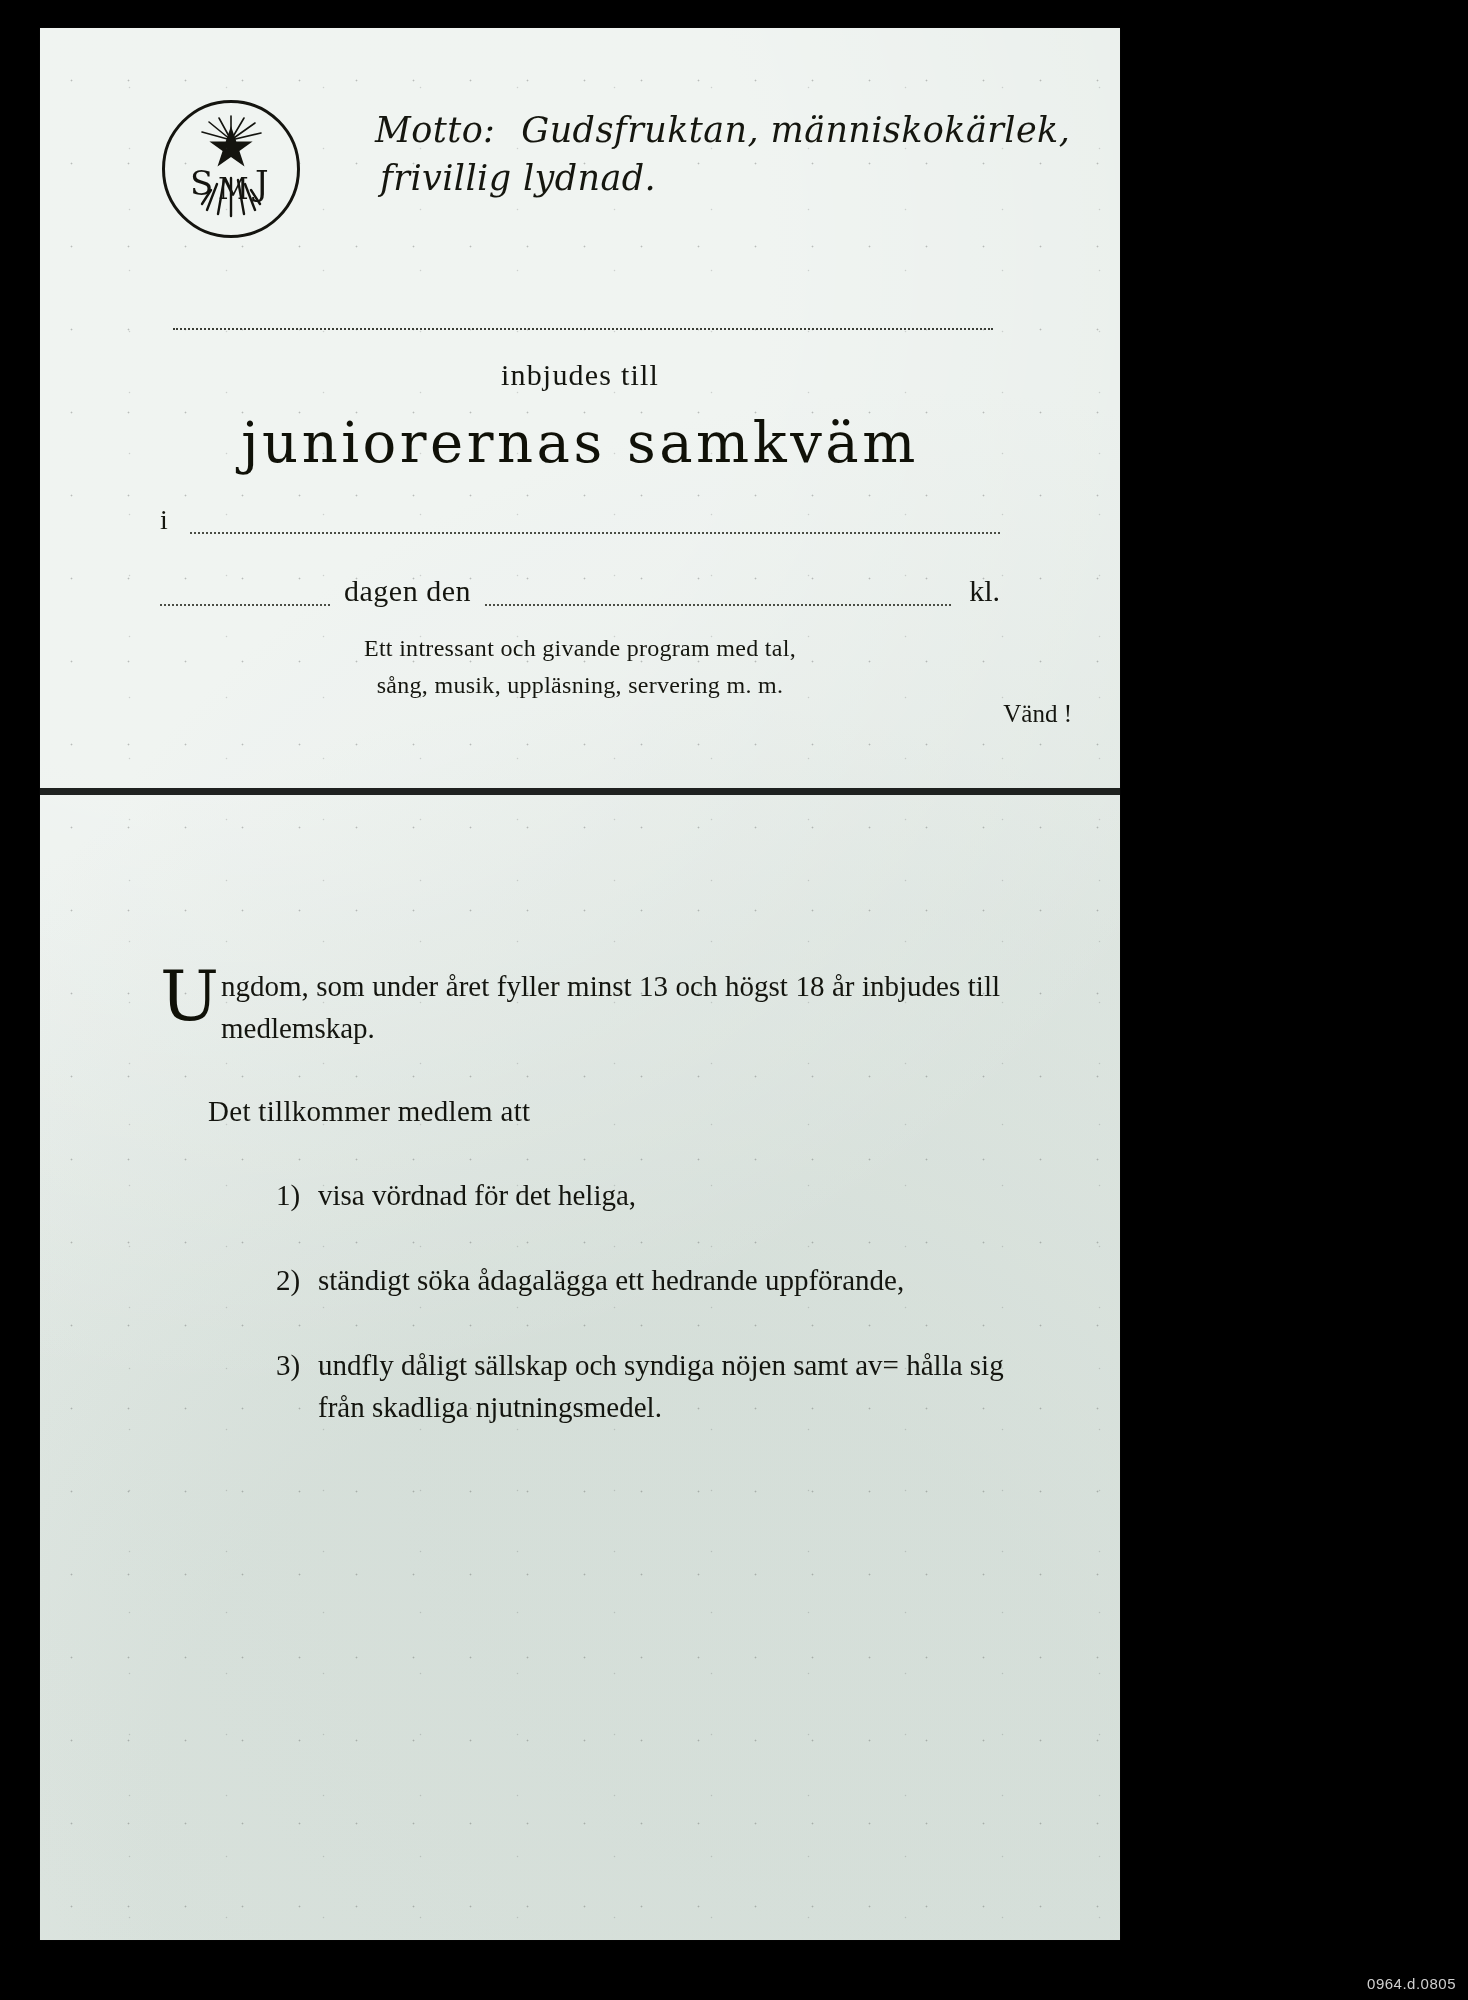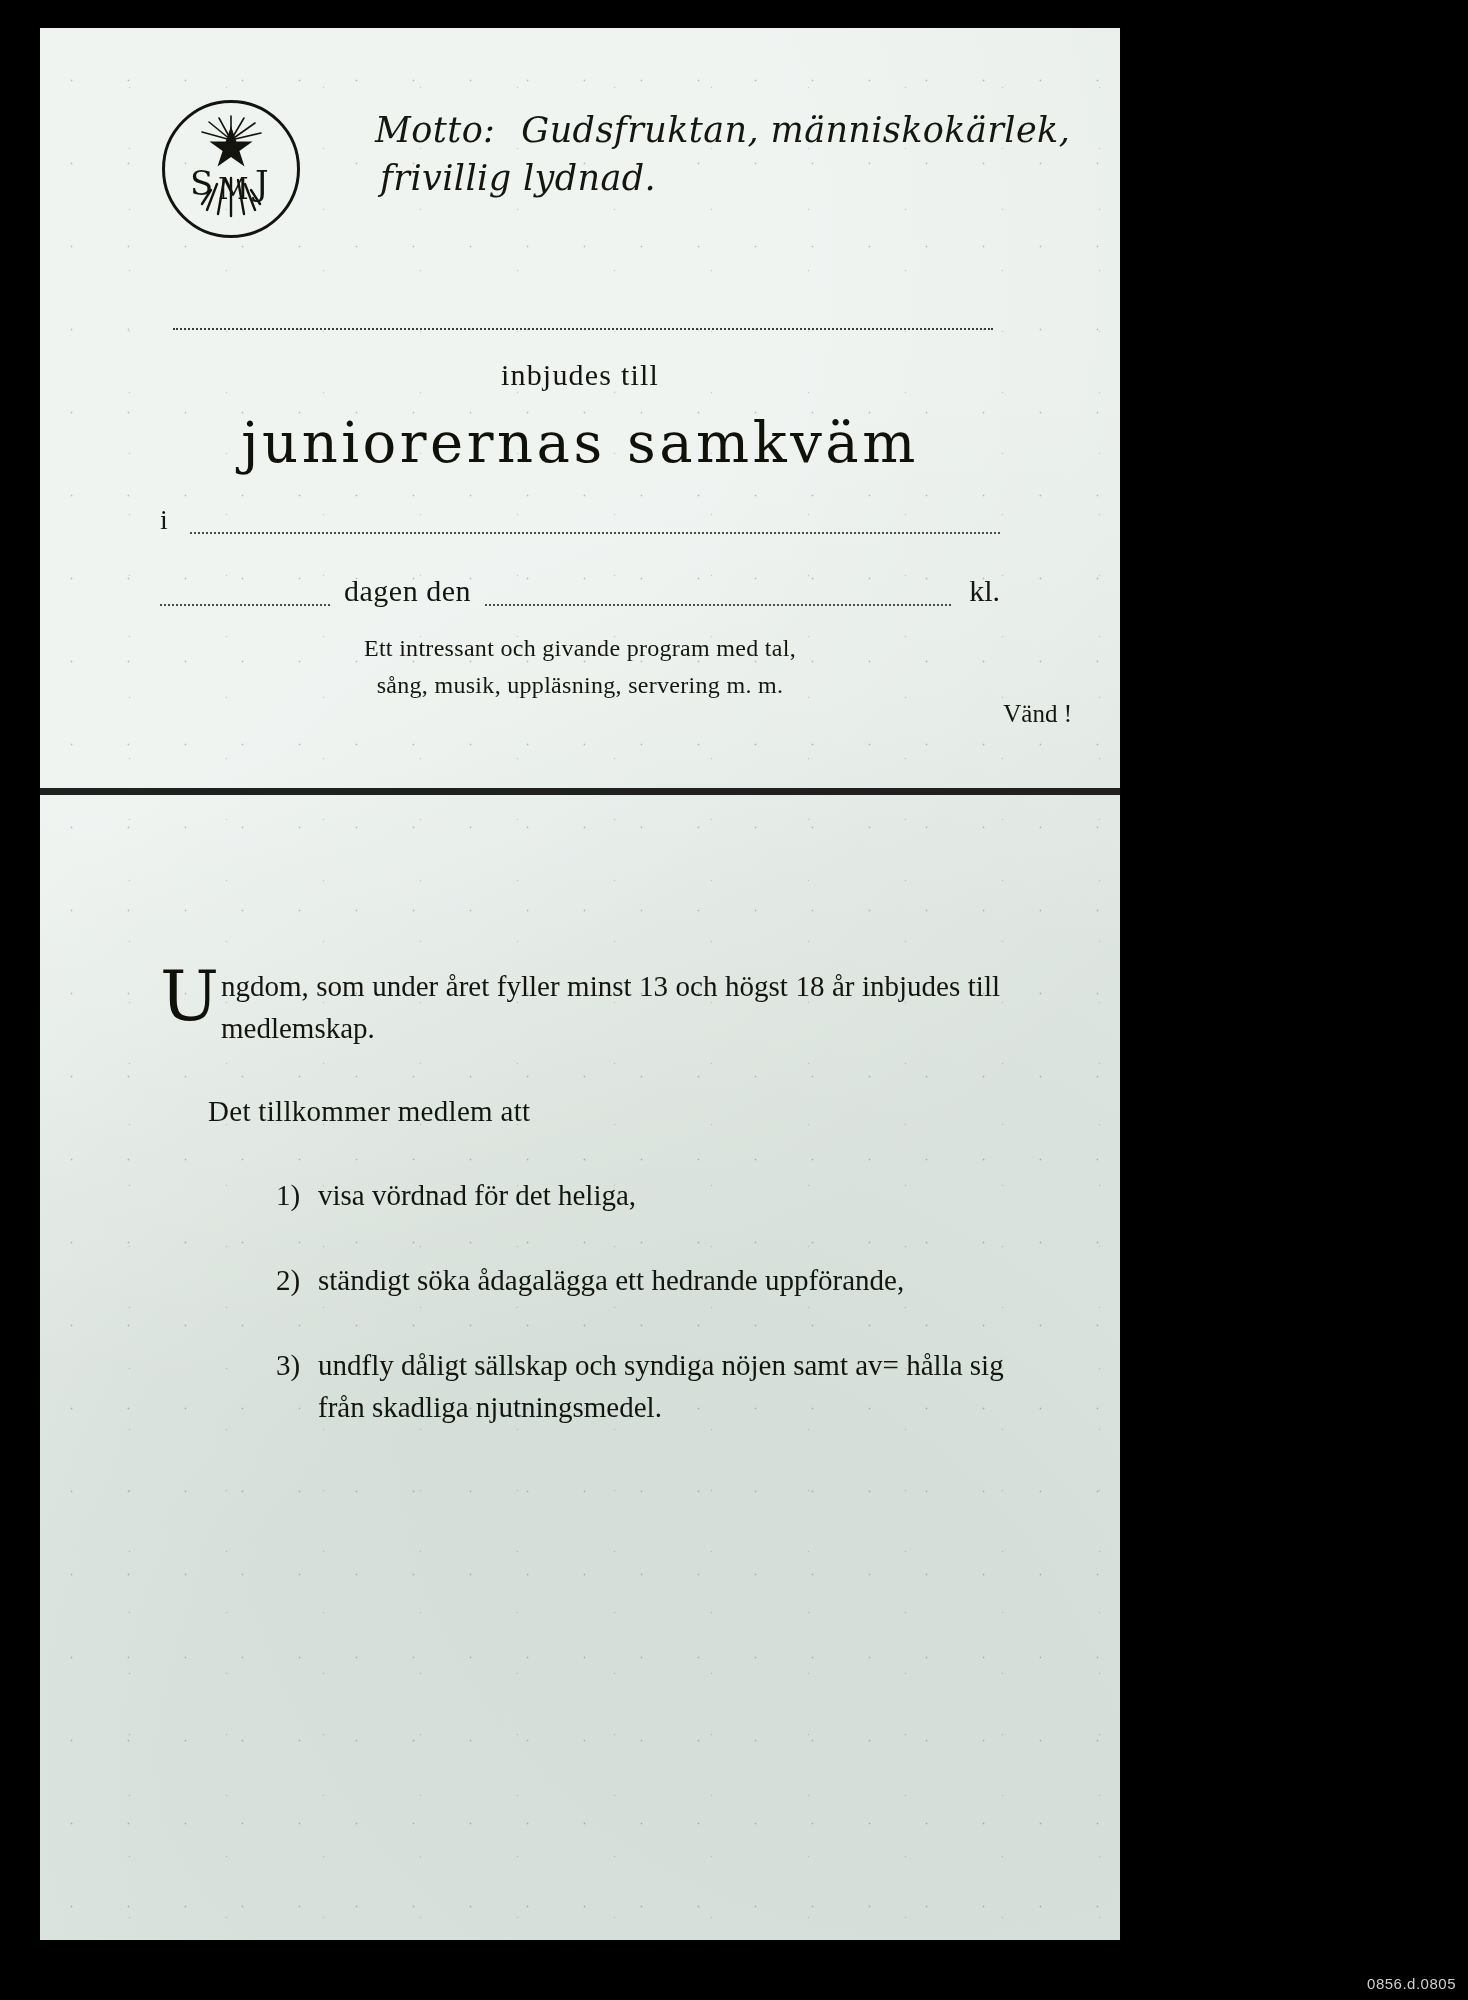--- a/index.html
+++ b/index.html
@@ -354,13 +354,13 @@
       </div>
       <div class="item">
         <span class="num">3)</span>
         <span class="txt">undfly dåligt sällskap och syndiga nöjen samt av= hålla sig från skadliga njutningsmedel.</span>
       </div>
     </div>
   </div>
 
 </div>
 
-<div id="accession">0856.d.0805</div>
+<div id="accession">0964.d.0805</div>
 
 </body></html>

